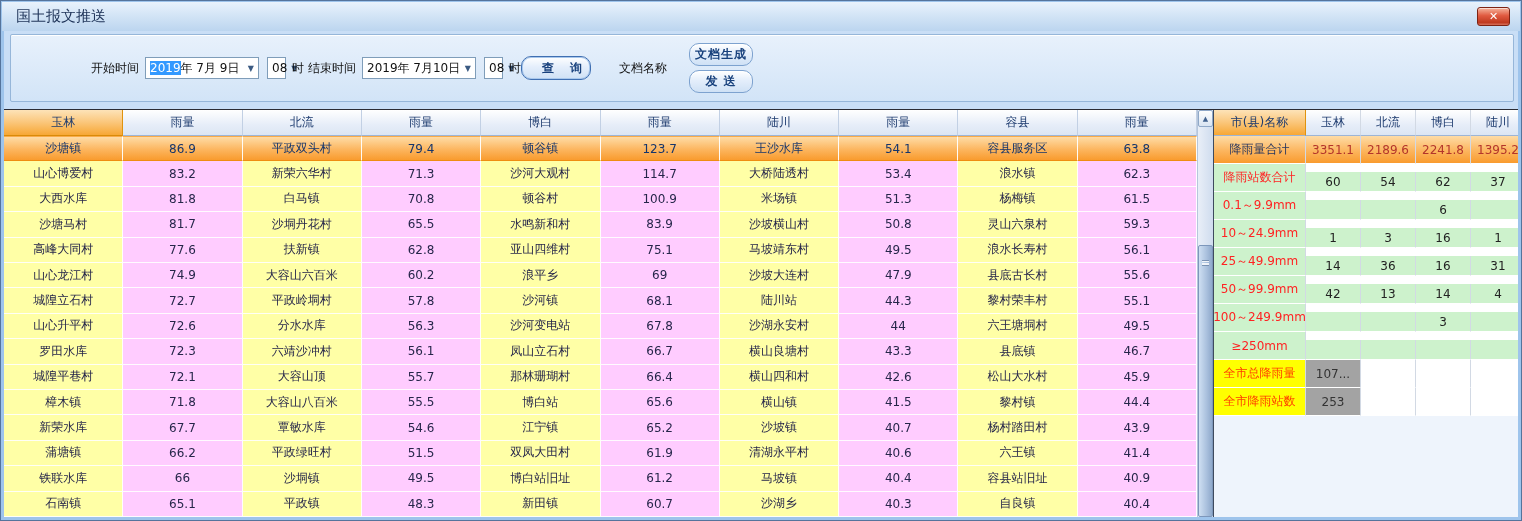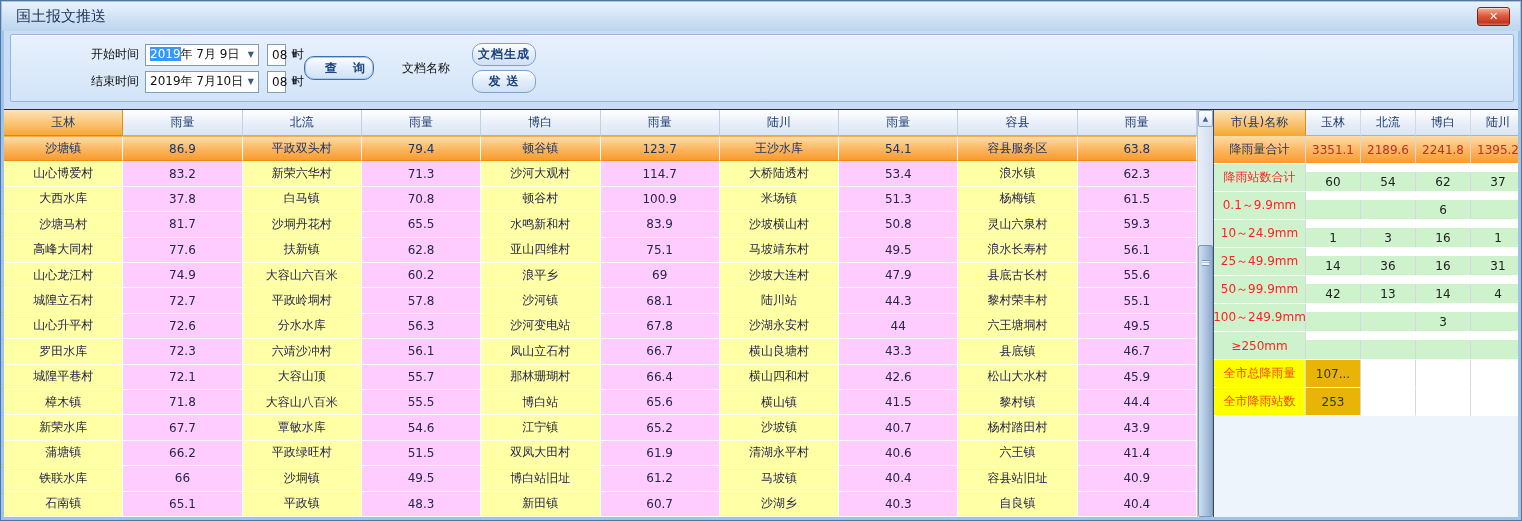--- a/index.html
+++ b/index.html
@@ -27,21 +27,21 @@
   }
 
   
   .toolbar {
     position:absolute; left:9px; top:33px; width:1504px; height:68px;
     background:linear-gradient(#e8f1fc, #d2e4f7);
     border:1px solid #96b6d9; border-radius:2px;
     box-shadow: inset 0 1px 0 #fff;
     display:flex; align-items:center;
   }
-  .time-block { display:flex; flex-direction:column; gap:4px; margin-left:80px; }
+  .time-block { display:flex; flex-direction:row; gap:4px; margin-left:80px; }
   .time-row { display:flex; align-items:center; height:23px; }
   .time-label { color:#111; margin-right:6px; }
   .combo {
     background:#fff; border:1px solid #7f9db9; height:22px;
     display:flex; align-items:center; padding-left:4px; color:#111;
   }
   .combo-date { width:114px; }
   .combo-hour { width:19px; margin-left:8px; }
   .combo .arrow { margin-left:auto; color:#3a5a82; font-size:8px; padding:0 4px; }
   .hl { background:#3399ff; color:#fff; }
@@ -130,21 +130,21 @@
   .s-head { background:linear-gradient(#ffffff,#e6edf8 60%,#dce6f3); color:#1c3a6e;
     border-bottom:1px solid #9db5d6; cursor:pointer; }
   .s-head.h-selected { background:linear-gradient(#fde3b8,#fbc980 45%,#f7a735); border-right:1px solid #e0930f; }
   .s-row-selected { background:linear-gradient(#fedca6,#fcb55e 55%,#f99b2e); }
   .s-row-selected.s-label { color:#27365e; }
   .s-row-selected.s-val { color:#b3352b; }
   .s-green { background:#cdf2cc; }
   .s-green.s-label { color:#ff2222; }
   .s-green.s-val { color:#222;margin-top:8px; }
   .s-yellow-label { background:#ffff00; color:#ff3c00; }
-  .s-yellow-val { background:#eab308; color:#333;text-align:center; }
+  .s-yellow-val { background:#a3a3a3; color:#333;text-align:center; }
   .s-white { background:#fff; }
 </style>
 </head>
 <body>
 
 <div class="window">
 
   <div class="titlebar">
     <span class="title-text">国土报文推送</span>
     <div class="close-btn">
@@ -217,21 +217,21 @@
         <div class="cell value-cell">83.2</div>
         <div class="cell name-cell">新荣六华村</div>
         <div class="cell value-cell">71.3</div>
         <div class="cell name-cell">沙河大观村</div>
         <div class="cell value-cell">114.7</div>
         <div class="cell name-cell">大桥陆透村</div>
         <div class="cell value-cell">53.4</div>
         <div class="cell name-cell">浪水镇</div>
         <div class="cell value-cell">62.3</div>
         <div class="cell name-cell">大西水库</div>
-        <div class="cell value-cell">37.8</div>
+        <div class="cell value-cell">81.8</div>
         <div class="cell name-cell">白马镇</div>
         <div class="cell value-cell">70.8</div>
         <div class="cell name-cell">顿谷村</div>
         <div class="cell value-cell">100.9</div>
         <div class="cell name-cell">米场镇</div>
         <div class="cell value-cell">51.3</div>
         <div class="cell name-cell">杨梅镇</div>
         <div class="cell value-cell">61.5</div>
         <div class="cell name-cell">沙塘马村</div>
         <div class="cell value-cell">81.7</div>

